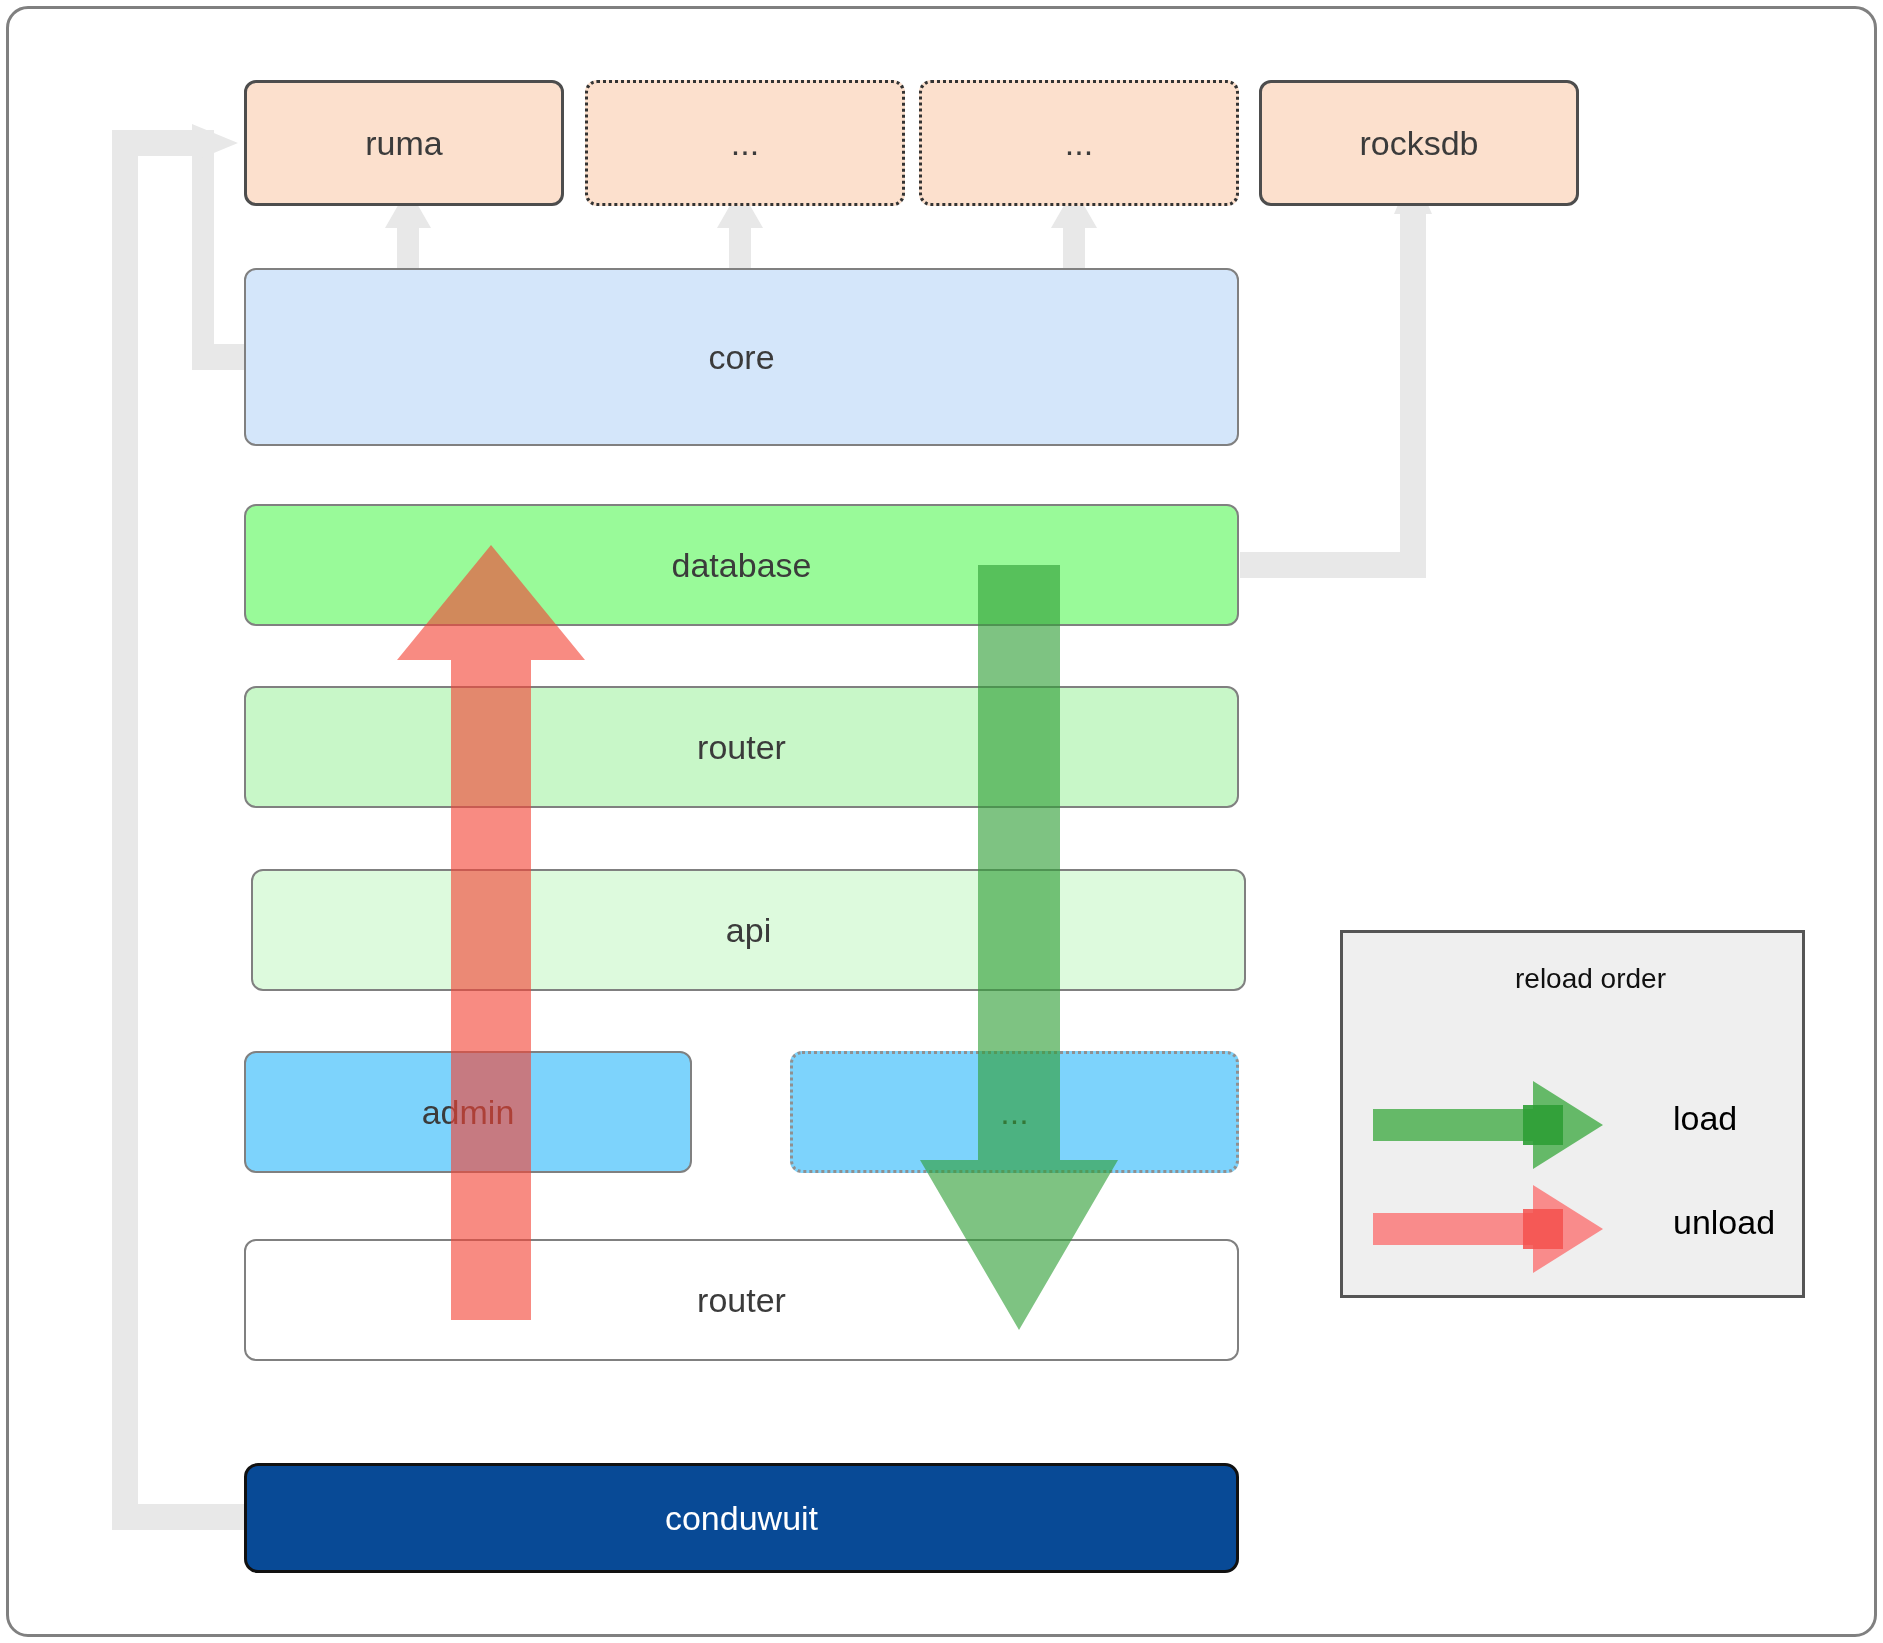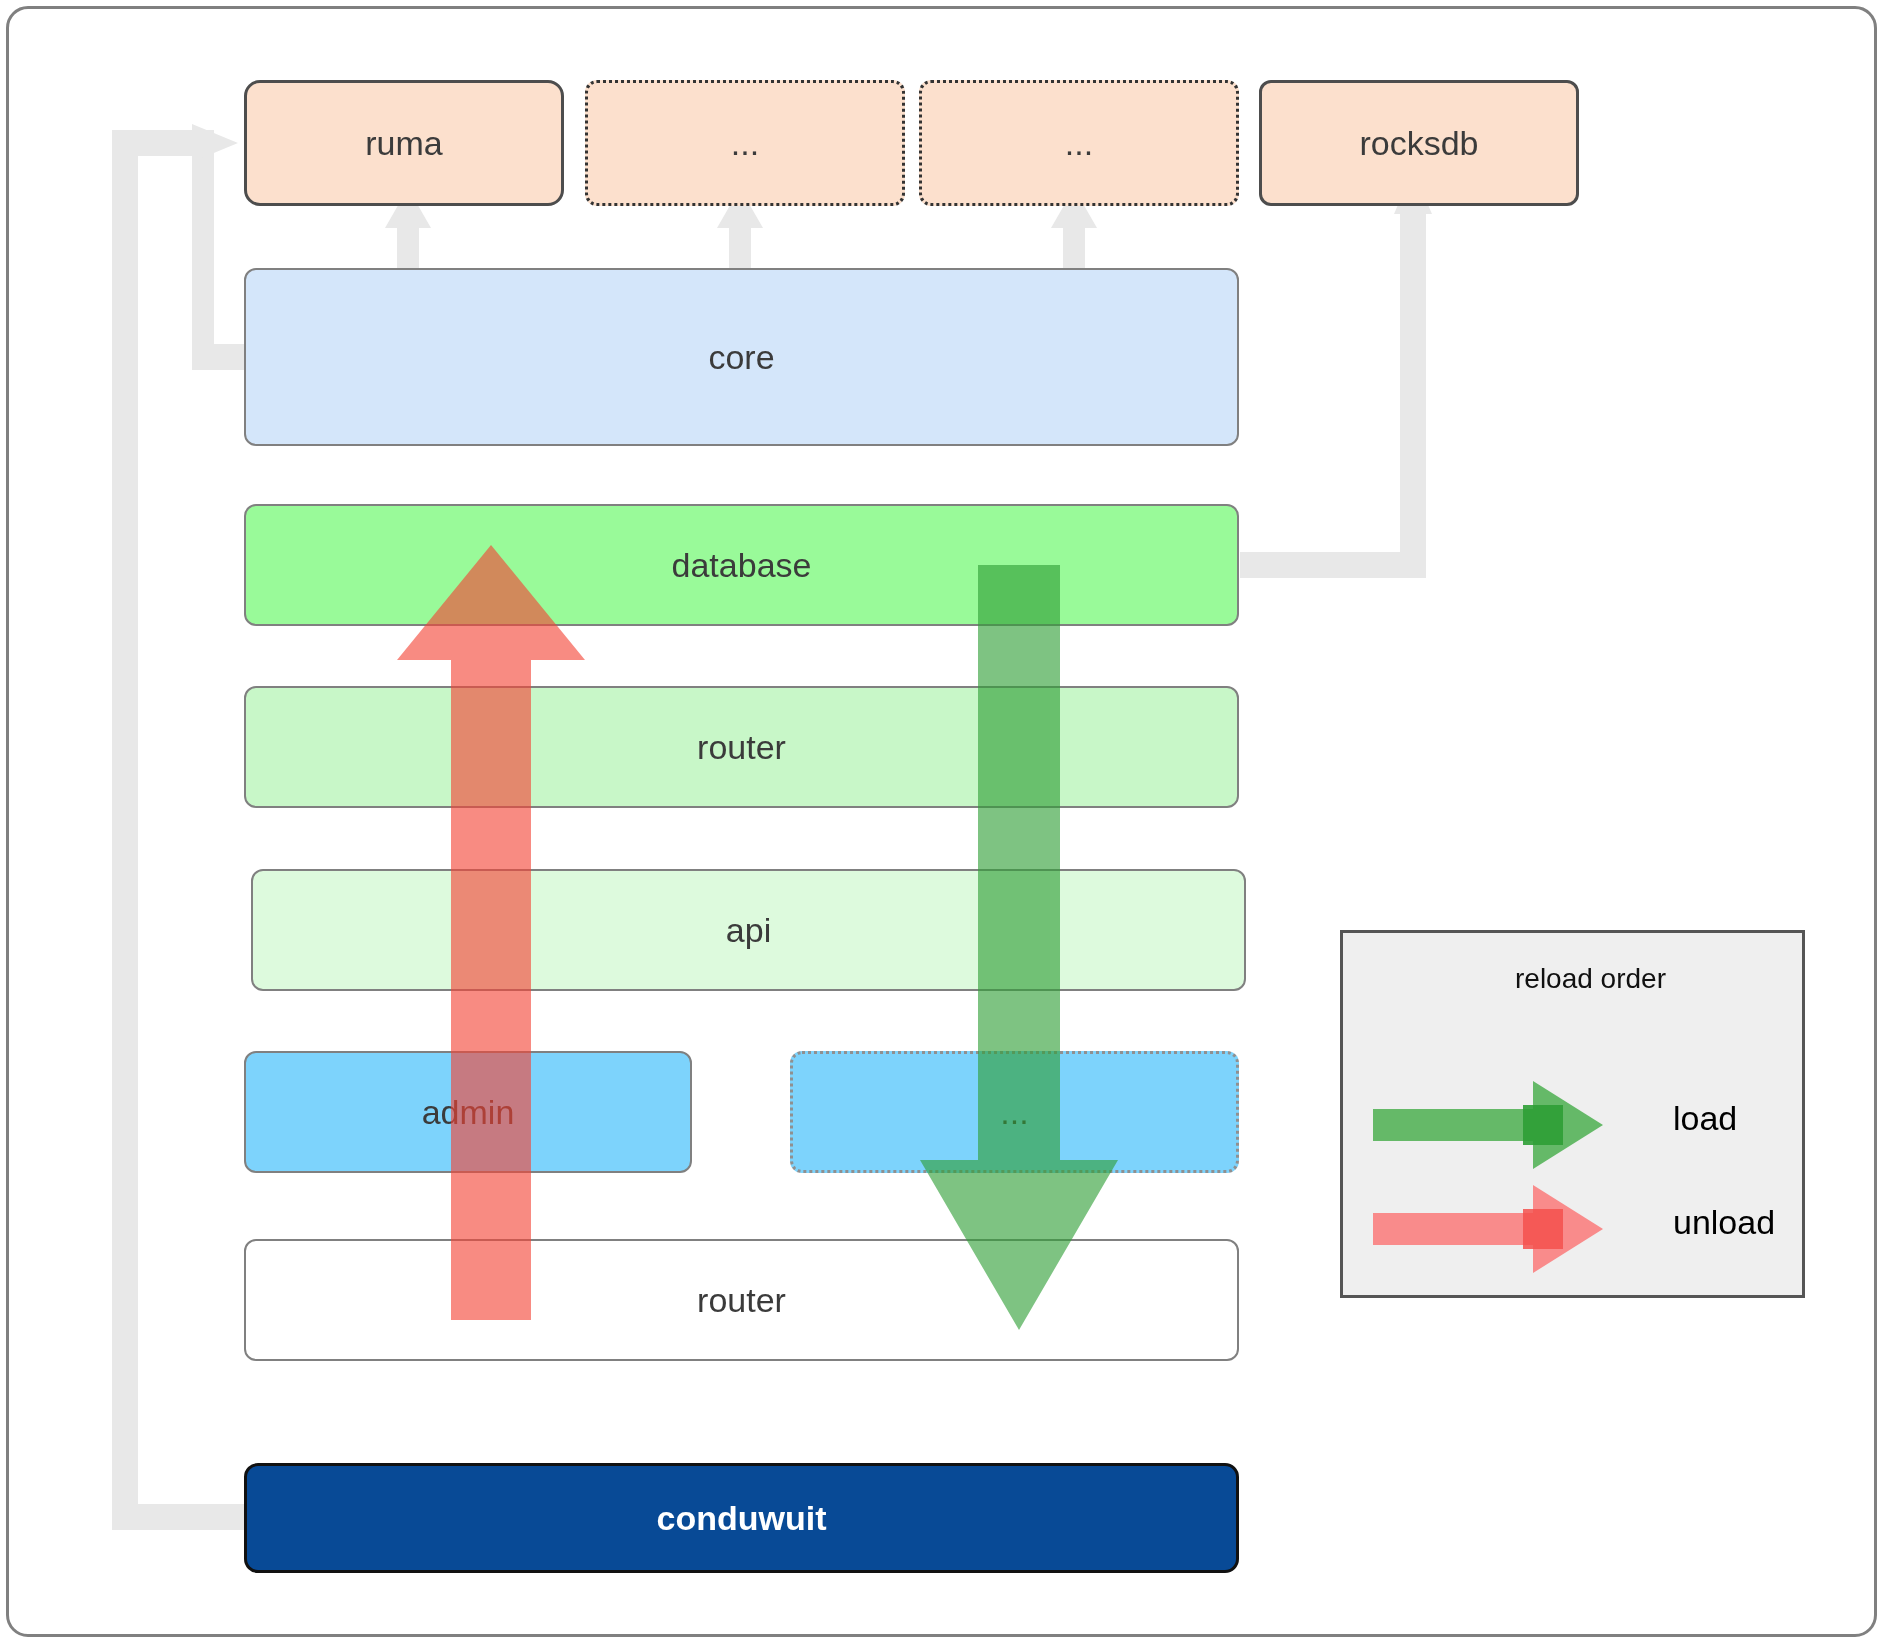--- a/index.html
+++ b/index.html
@@ -33,21 +33,21 @@
   .solid-gray{ border:2px solid #808080; }
   .dotted-gray{ border:3px dotted #909090; }
 
   .orange{ background:#fce0cd; }
   .blue{ background:#d4e6fa; }
   .green1{ background:#99fa99; }
   .green2{ background:#c8f7c8; }
   .green3{ background:#ddfadd;margin-left:7px; }
   .green4{ background:#7dd3fc; }
   .white{ background:#ffffff; }
-  .navy{ background:#084a96; color:#ffffff; font-weight:bold; border:3px solid #111111; }
+  .navy{ background:#084a96; color:#ffffff; font-weight:normal; border:3px solid #111111; }
 
   
   #connectors{ position:absolute; left:0; top:0; width:1883px; height:1643px; z-index:2; }
   #bigarrows{ position:absolute; left:0; top:0; width:1883px; height:1643px; z-index:7; pointer-events:none;}
 
   .legend{
     position:absolute;
     background:#efefef;
     border:3px solid #555555;
     box-sizing:border-box;
@@ -99,21 +99,21 @@
         <rect x="729" y="218" width="22" height="58"></rect>
         <polygon points="717,228 763,228 740,188"></polygon>
       </g>
       <g>
         <rect x="1063" y="218" width="22" height="58"></rect>
         <polygon points="1051,228 1097,228 1074,188"></polygon>
       </g>
     </g>
   </svg>
 
-  <div class="node orange solid-dark" style="left:244px;top:80px;width:320px;height:126px;border-radius:16px;">
+  <div class="node orange solid-dark" style="left:244px;top:80px;width:320px;height:126px;">
     <span class="lbl">ruma</span>
   </div>
 
   <div class="node orange dotted-dark" style="left:585px;top:80px;width:320px;height:126px;">
     <span class="lbl">...</span>
   </div>
 
   <div class="node orange dotted-dark" style="left:919px;top:80px;width:320px;height:126px;">
     <span class="lbl">...</span>
   </div>

